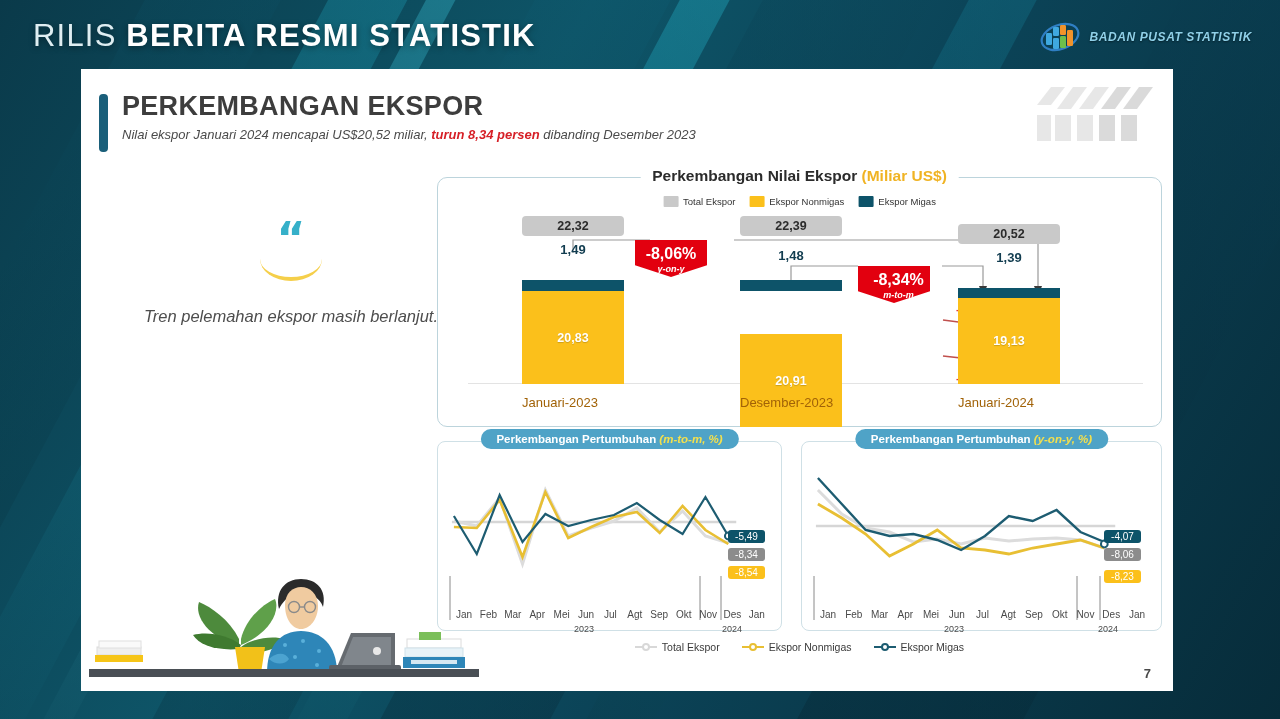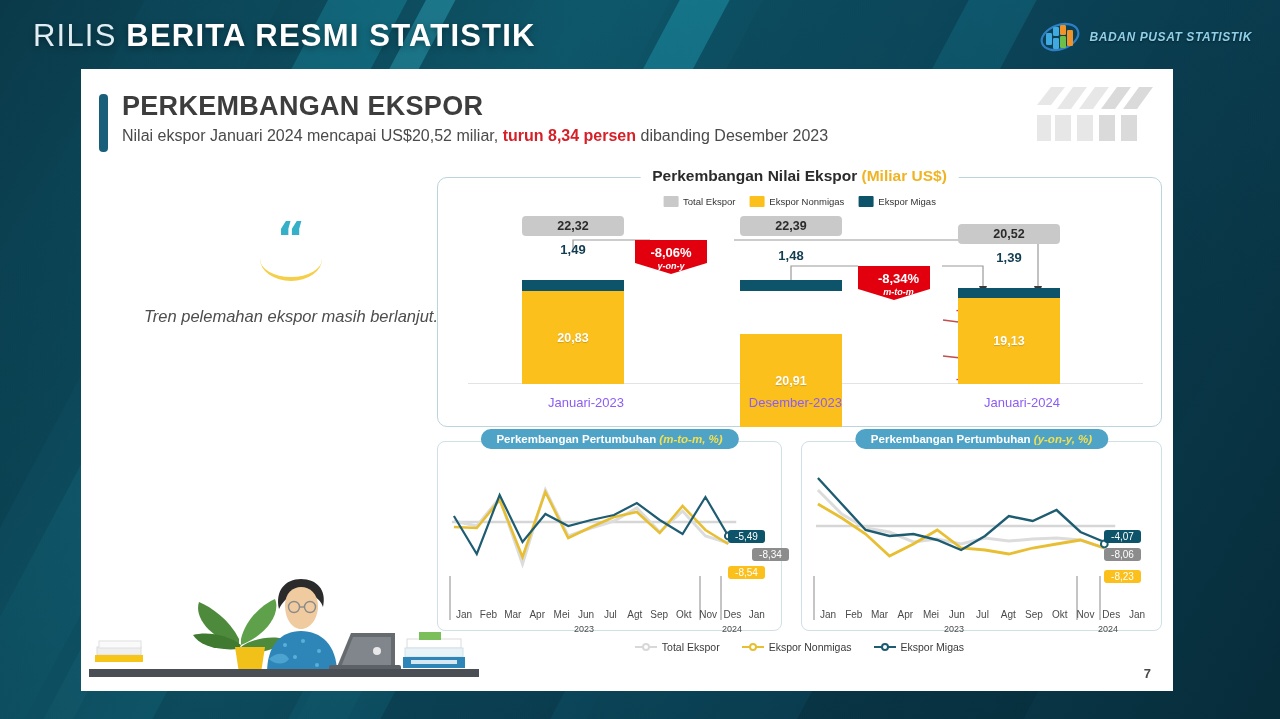--- a/index.html
+++ b/index.html
@@ -45,21 +45,21 @@
   
   .card { position: absolute; left: 81px; top: 69px; width: 1092px; height: 622px;
           background: #ffffff; overflow: hidden; }
 
   .corner-pattern { position:absolute; right: 18px; top: 14px; width: 120px; height: 62px;
                     opacity:.55; }
 
   .title-block { position: absolute; left: 18px; top: 22px; display:flex; gap: 14px; }
   .title-bar { width: 9px; height: 58px; background:#1a5f7a; border-radius: 4px; margin-top:3px;}
   .slide-title { font-size: 27px; font-weight: 700; color:#3d3d3d; letter-spacing:.3px; line-height: 1.15;}
-  .slide-sub { font-size: 16px; color:#4a4a4a; margin-top: 5px; white-space: nowrap;}
+  .slide-sub { font-size: 13px; font-style: italic; color:#4a4a4a; margin-top: 5px; white-space: nowrap;}
   .slide-sub .red { color:#d61f26; font-weight: 700; }
 
   
   .quote-col { position: absolute; left: 30px; top: 155px; width: 360px; text-align: center; }
   .quote-mark { font-size: 44px; color:#36b0c9; font-weight: 700; line-height: .7; font-family:"DejaVu Sans",sans-serif;}
   .smile { margin: 4px auto 0; width: 62px; height: 22px;
            border-bottom: 4px solid #f5cf4a; border-radius: 0 0 50% 50%/0 0 100% 100%; }
   .quote-p { font-size: 16.5px; font-style: italic; color:#4d4d4d; line-height: 1.45; margin-top: 24px; }
   .quote-p + .quote-p { margin-top: 16px; }
   .quote-p .red { color:#e8242a; font-weight: 700; }
@@ -79,28 +79,28 @@
   .lg .sw { width: 15px; height: 11px; border-radius: 1px; display:inline-block;}
 
   .bargroup { position: absolute; bottom: 42px; width: 102px; }
   .bar-nonmigas { background: #fbc01b; display:flex; align-items:center; justify-content:center;
                   color:#fff; font-size: 12.5px; font-weight: 700; text-shadow: 0 1px 1px rgba(0,0,0,.18); }
   .bar-migas { background: #0d5369; }
   .migas-val { position:absolute; width: 100%; text-align:center; font-size: 13px;
                font-weight: 700; color:#123d50; }
   .total-pill { position:absolute; width: 100%; background:#c9c9c9; border-radius: 4px;
                 text-align:center; font-size: 12.5px; font-weight: 700; color:#2b2b2b; padding: 3px 0;}
-  .bar-label { position:absolute; bottom: -26px; width: 100%; text-align:right;
-               font-size: 13px; color:#8b5cf6; white-space:nowrap; }
+  .bar-label { position:absolute; bottom: -26px; width: 100%; text-align:left;
+               font-size: 13px; color:#a16207; white-space:nowrap; }
   .baseline { position:absolute; left: 30px; right: 18px; bottom: 42px; height: 1px; background: #e3e3e3; }
 
   .badge { position:absolute; width: 72px; background:#e2000f; color:#fff; text-align:center;
            padding: 5px 0 3px; font-weight:700; z-index:5;
            clip-path: polygon(0 0,100% 0,100% 68%,50% 100%,0 68%); }
-  .badge .b1 { font-size: 13px; display:block; }
+  .badge .b1 { font-size: 16px; display:block; }
   .badge .b2 { font-size: 9px; font-style: italic; display:block; margin-top:1px; }
 
   .ann { position:absolute; font-size: 11.5px; font-weight: 700; color:#e23a3a; white-space:nowrap; }
 
   
   .panel-line { position:absolute; top: 372px; height: 190px;
                 border: 1.5px solid #cfe0e6; border-radius: 8px; background:#fff; }
   .panel-left  { left: 356px; width: 345px; }
   .panel-right { left: 720px; width: 361px; }
   .pill-title { position:absolute; top: -13px; left: 50%; transform: translateX(-50%);
@@ -323,21 +323,21 @@
 
     <svg style="position:absolute;left:0;top:22px;width:100%;height:110px;overflow:visible" viewBox="0 0 345 110" preserveAspectRatio="none">
       <line x1="14" y1="58" x2="300" y2="58" stroke="#d6d6d6" stroke-width="2.4"></line>
       <polyline fill="none" stroke="#dcdcdc" stroke-width="3" points="16,57 39,62 62,34 85,100 108,26 131,72 154,64 177,57 200,44 223,68 246,47 269,72 292,79"></polyline>
       <polyline fill="none" stroke="#e8bf33" stroke-width="2.6" points="16,63 39,64 62,36 85,93 108,28 131,74 154,63 177,53 200,48 223,69 246,42 269,66 292,80"></polyline>
       <polyline fill="none" stroke="#1d5c71" stroke-width="2.2" points="16,52 39,90 62,31 85,78 108,50 131,62 154,56 177,51 200,39 223,56 246,70 269,33 292,72"></polyline>
       <circle cx="292" cy="72" r="3.4" fill="#fff" stroke="#1d5c71" stroke-width="2"></circle>
     </svg>
 
     <div class="endlabel" style="left:290px; top:88px;  background:#0d5369;">-5,49</div>
-    <div class="endlabel" style="left:290px; top:106px; background:#8c8c8c;margin-left:24px;">-8,34</div>
+    <div class="endlabel" style="left:290px; top:106px; background:#8c8c8c;">-8,34</div>
     <div class="endlabel" style="left:290px; top:124px; background:#fbc01b;">-8,54</div>
 
     <svg style="position:absolute;left:10px;bottom:8px;width:275px;height:46px" viewBox="0 0 275 46">
       <line x1="2" y1="0" x2="2" y2="44" stroke="#8a8a8a" stroke-width="1"></line>
       <line x1="252" y1="0" x2="252" y2="44" stroke="#8a8a8a" stroke-width="1"></line>
       <line x1="273" y1="0" x2="273" y2="44" stroke="#8a8a8a" stroke-width="1"></line>
     </svg>
     <div class="mini-labels">
       <div class="mini-months">
         <span>Jan</span>

